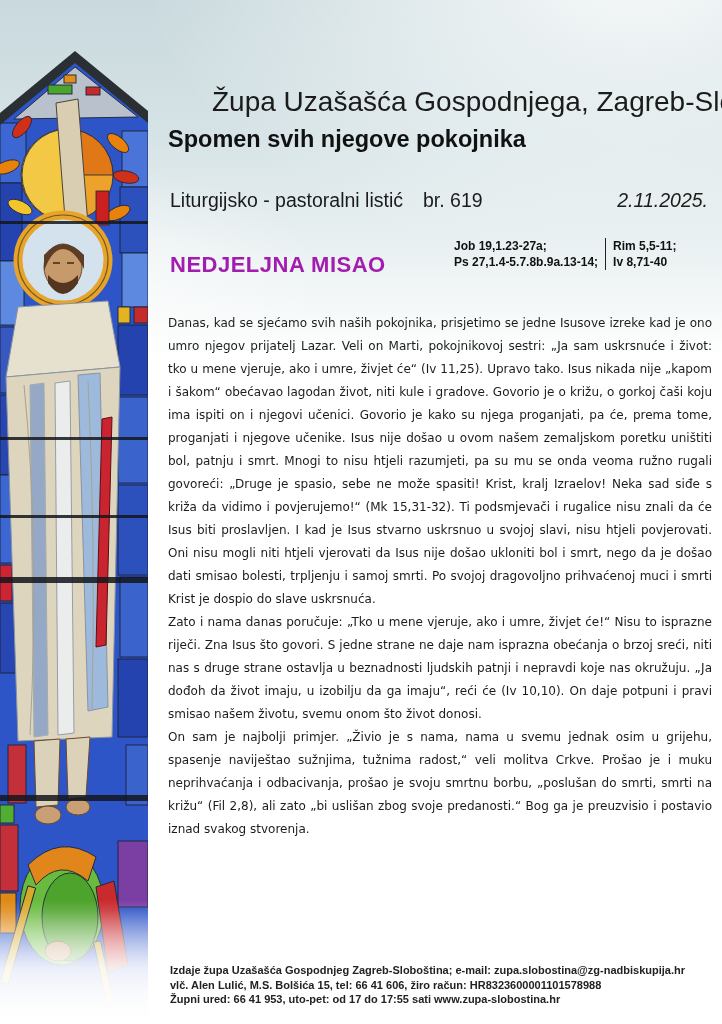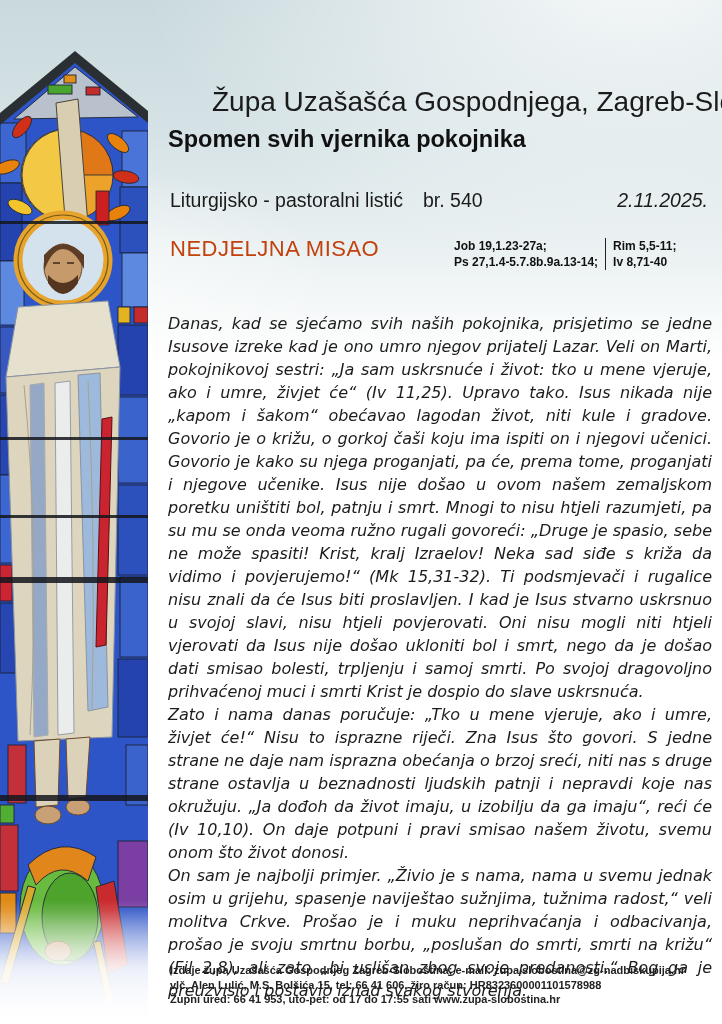--- a/index.html
+++ b/index.html
@@ -21,27 +21,27 @@
   .window-wrap{position:absolute;left:0;top:45px;width:148px;height:979px;}
   .window-wrap svg{display:block;width:148px;height:979px;}
   
   .content{position:absolute;left:168px;top:0;width:544px;}
   .parish-line{position:absolute;top:86px;left:0;font-size:28px;color:#1b1b1b;white-space:nowrap;margin-left:44px;}
   .main-title{position:absolute;top:126px;left:0;font-size:23.5px;font-weight:bold;color:#111;white-space:nowrap;}
   .bulletin-row{position:absolute;top:189px;left:2px;right:4px;font-size:19.5px;color:#1b1b1b;}
   .bulletin-row .num{margin-left:20px;}
   .bulletin-row .date{float:right;font-style:italic;}
   .section-row{position:absolute;top:236px;left:0;right:0;height:62px;}
-  .section-title{position:absolute;left:2px;top:0;font-size:22px;font-weight:normal;letter-spacing:.5px;color:#c2410c;white-space:nowrap;}
+  .section-title{position:absolute;left:2px;top:16px;font-size:22px;font-weight:bold;letter-spacing:.5px;color:#a21caf;white-space:nowrap;}
   .readings{position:absolute;left:286px;top:2px;display:flex;align-items:stretch;font-size:12px;font-weight:bold;line-height:16px;color:#111;}
   .readings .col{white-space:nowrap;}
   .readings .divider{width:1px;background:#222;margin:0 7px;}
   .article{position:absolute;top:312px;left:0;width:544px;
     font-family:"DejaVu Sans", sans-serif;
-    font-size:16px;line-height:23px;text-align:justify;color:#1c1c1c;font-style:italic;}
+    font-size:12px;line-height:23px;text-align:justify;color:#1c1c1c;}
   .article p{margin:0;}
   .footer{position:absolute;top:963px;left:2px;width:544px;font-size:11px;line-height:14.5px;color:#222;font-weight:bold;}
   .footer div{white-space:nowrap;}
   
   .window-fade{position:absolute;left:0;top:900px;width:160px;height:124px;
     background:linear-gradient(to bottom, rgba(255,255,255,0) 0%, rgba(255,255,255,.82) 55%, #fff 100%);}
 </style>
 </head>
 <body>
 
@@ -158,24 +158,24 @@
 
   <rect x="0" y="866" width="148" height="113" fill="url(#fadebottom)"></rect>
 </svg>
 </div>
 <div class="window-fade"></div>
 
 <div class="content">
 
   <div class="parish-line">Župa Uzašašća Gospodnjega, Zagreb-Sloboština</div>
 
-  <div class="main-title">Spomen svih vjernika pokojnika</div>
+  <div class="main-title">Spomen svih njegove pokojnika</div>
 
   <div class="bulletin-row">
-    <span>Liturgijsko - pastoralni listić</span><span class="num">br. 540</span>
+    <span>Liturgijsko - pastoralni listić</span><span class="num">br. 619</span>
     <span class="date">2.11.2025.</span>
   </div>
 
   <div class="section-row">
     <div class="section-title">NEDJELJNA MISAO</div>
     <div class="readings">
       <div class="col">
         <div>Job 19,1.23-27a;</div>
         <div>Ps 27,1.4-5.7.8b.9a.13-14;</div>
       </div>

